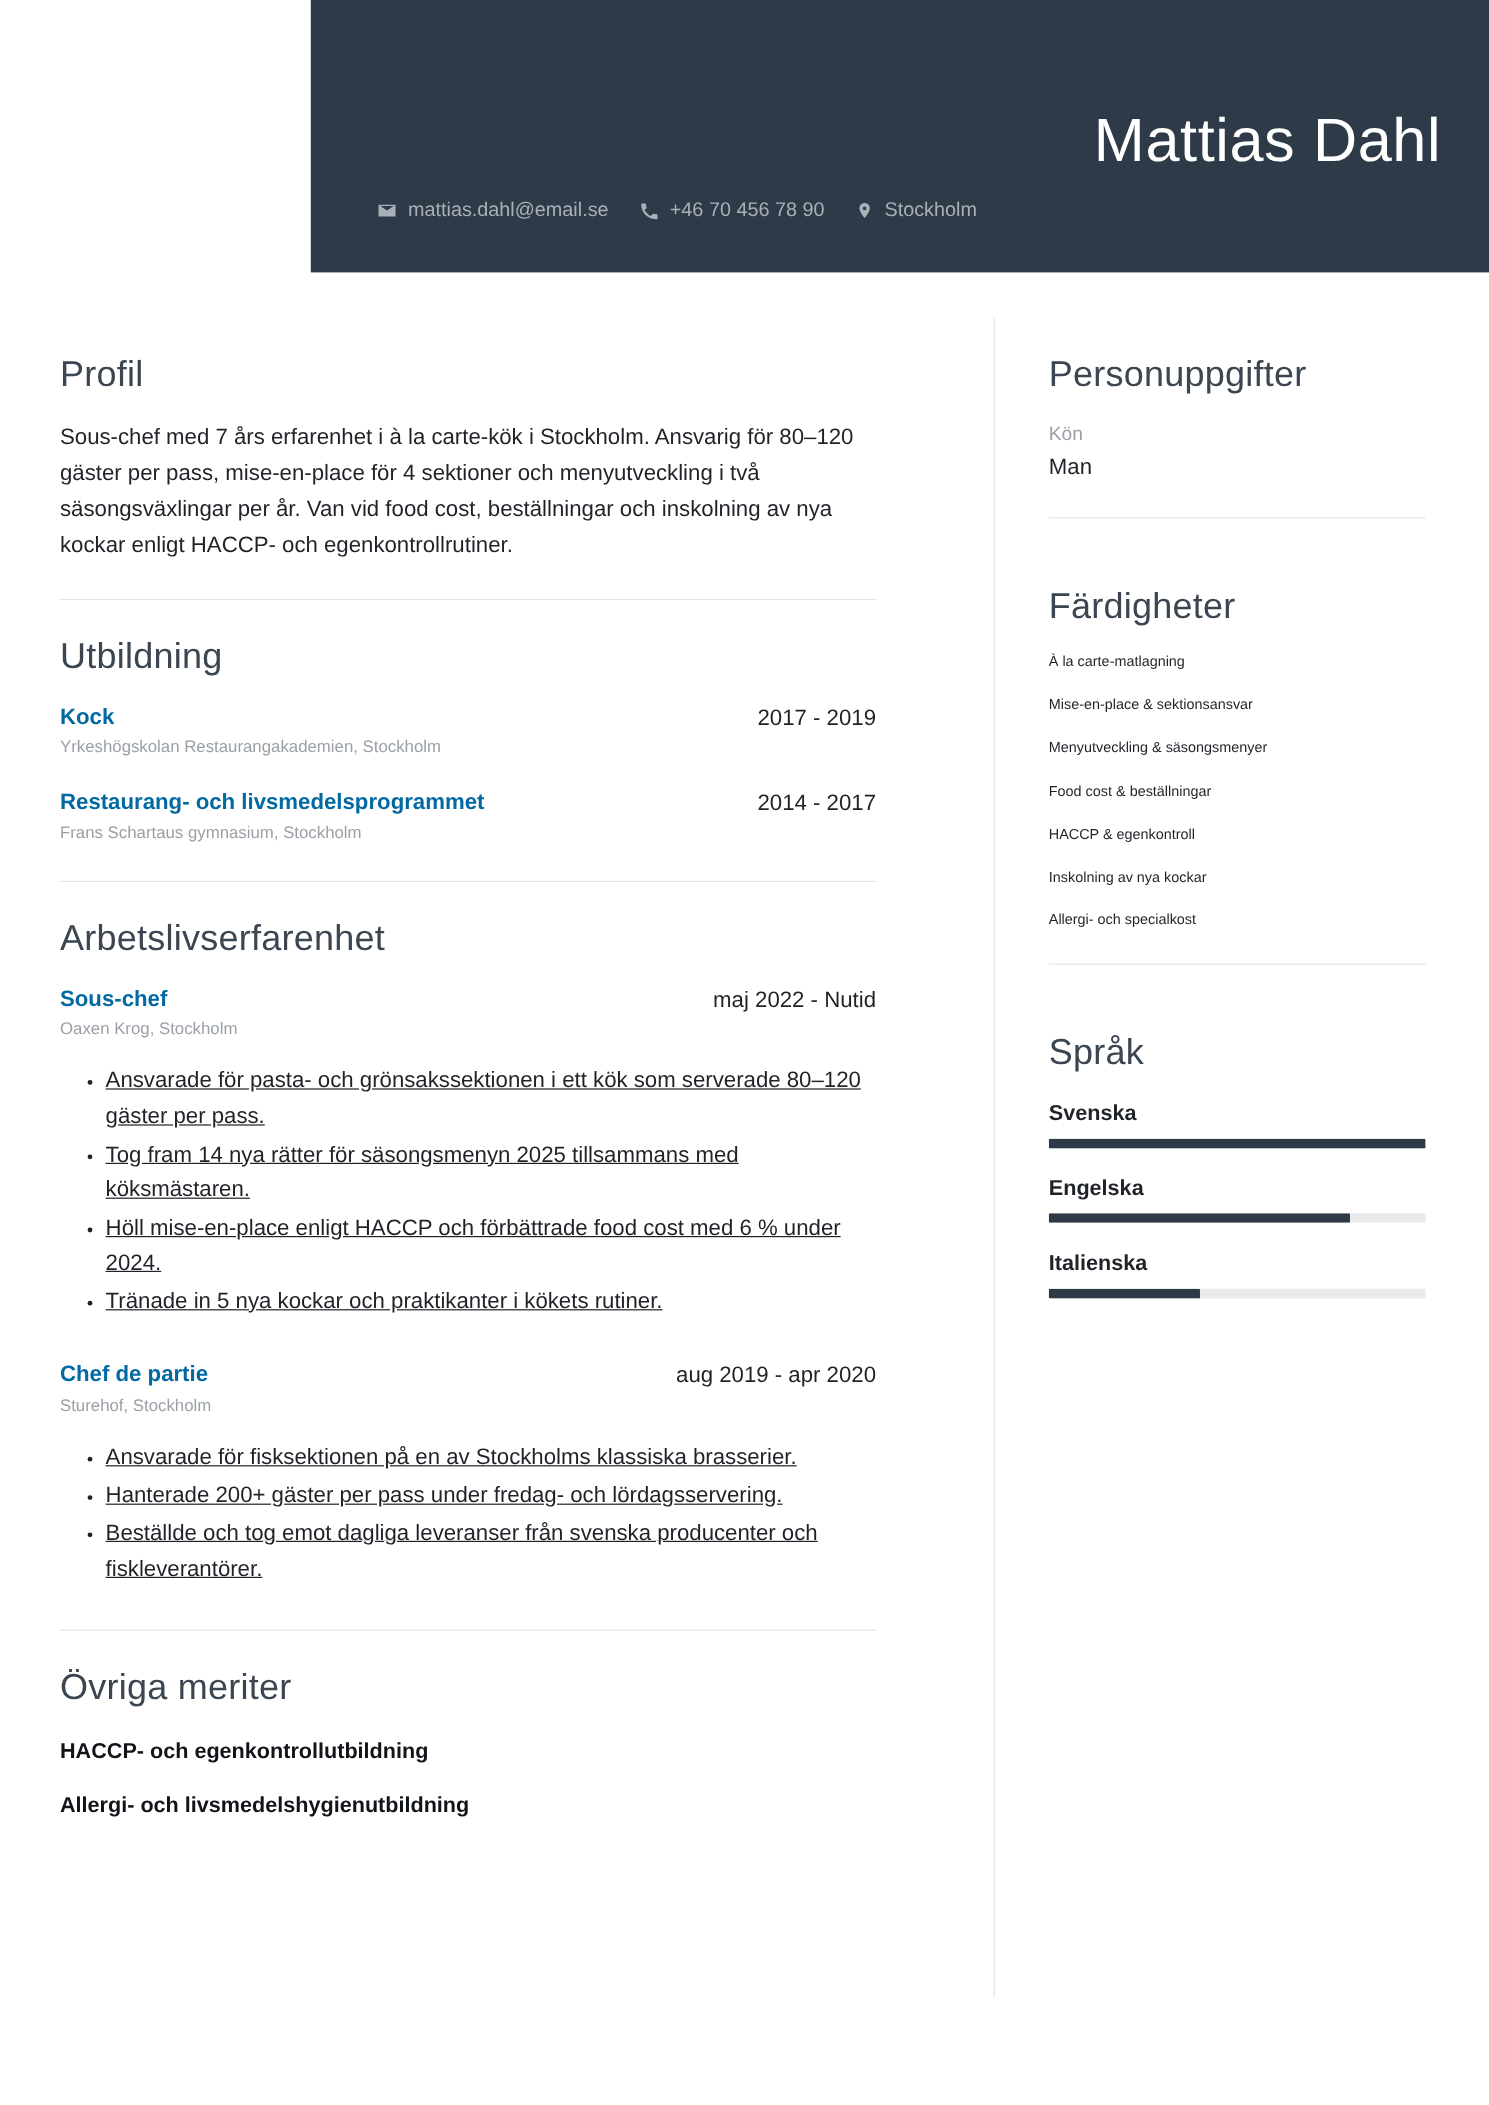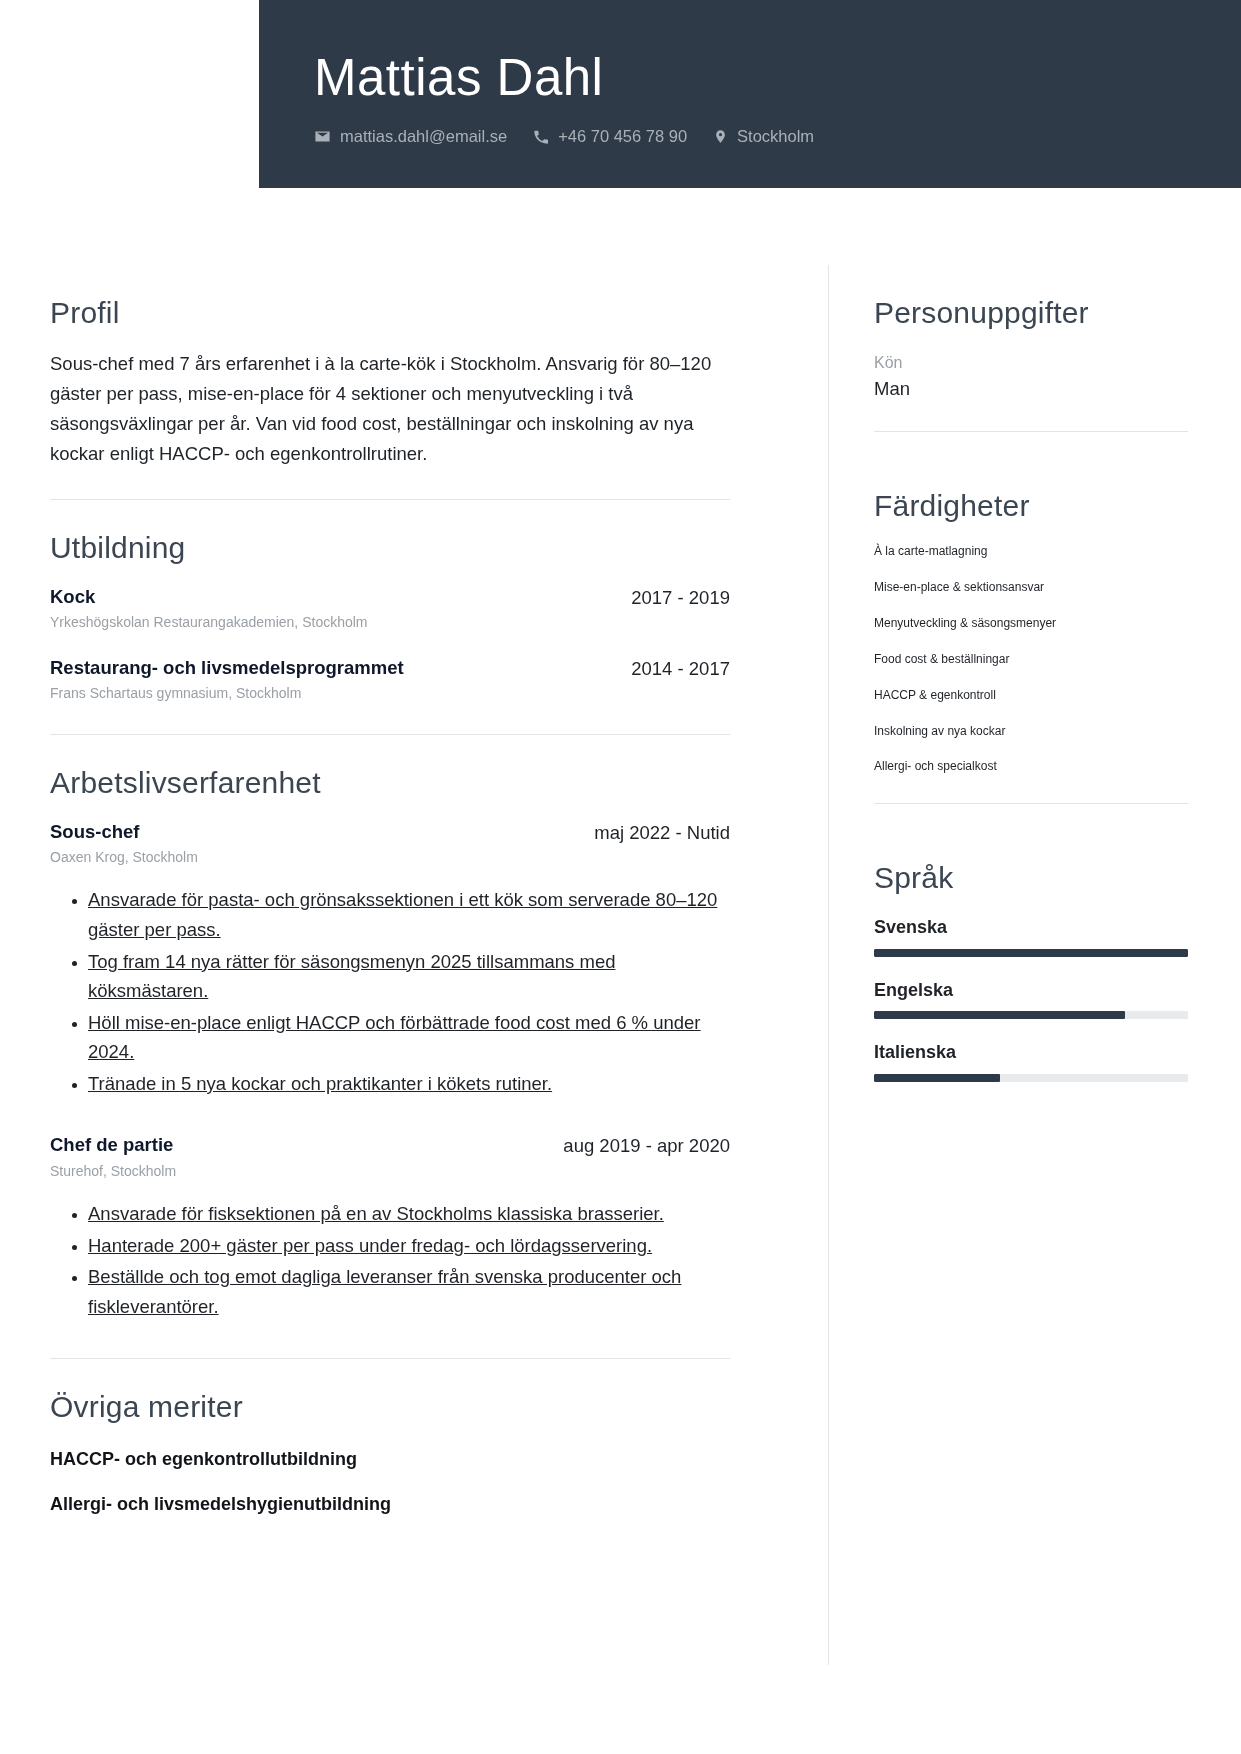--- a/index.html
+++ b/index.html
@@ -16,22 +16,23 @@
     background: #ffffff;
     overflow: hidden;
   }
 
   
   .header {
     position: absolute;
     left: 259px;
     top: 0;
     width: 982px;
-    height: 188px;
+    height: 227px;
     background: #2e3a47;
+    text-align: right;
   }
   .header-inner {
     position: absolute;
     left: 55px;
     bottom: 42px;
     right: 40px;
   }
   .full-name {
     color: #ffffff;
     font-size: 51px;
@@ -114,21 +115,21 @@
   .entry:last-child { margin-bottom: 0; }
   .entry-head {
     display: flex;
     justify-content: space-between;
     align-items: flex-start;
     gap: 20px;
   }
   .entry-title {
     font-size: 18.5px;
     font-weight: bold;
-    color: #0f172a;
+    color: #0369a1;
     line-height: 1.38;
     max-width: 430px;
   }
   .entry-date {
     font-size: 18.5px;
     color: #1f2328;
     white-space: nowrap;
     line-height: 1.38;
     padding-top: 1px;
   }

